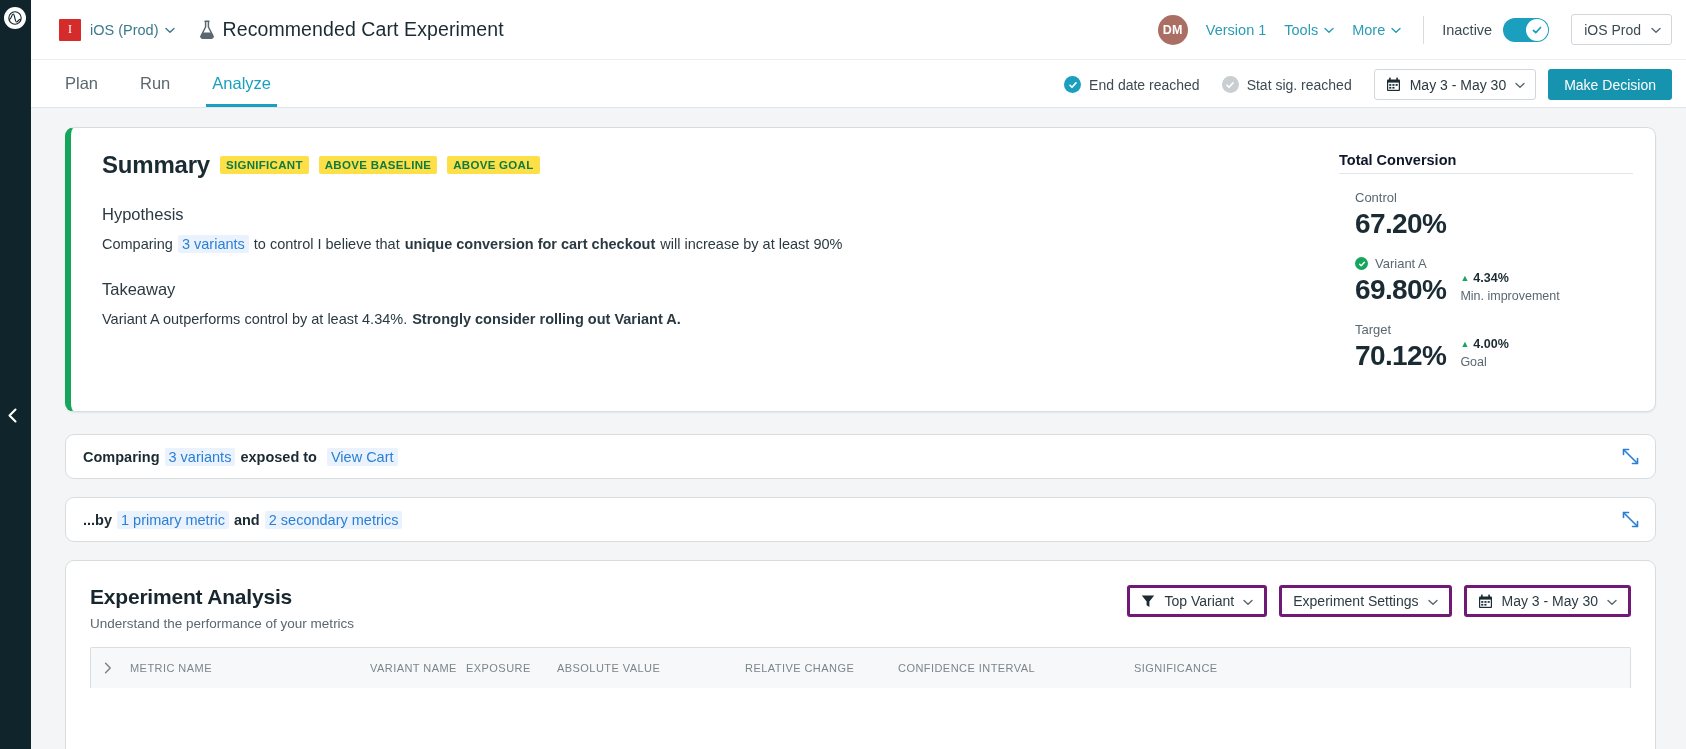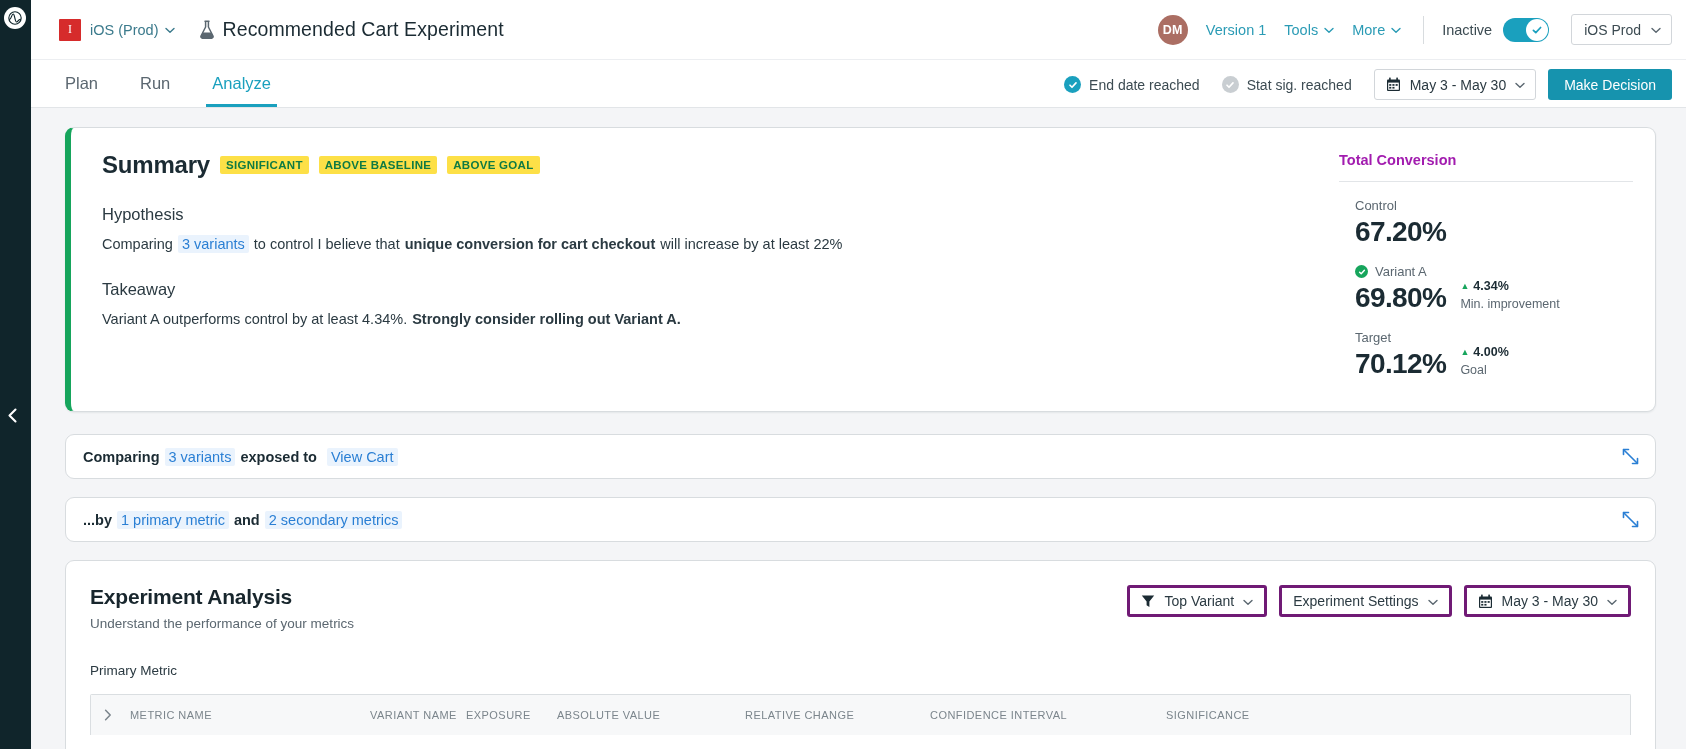--- a/index.html
+++ b/index.html
@@ -160,21 +160,21 @@
   .sec-h { font-size: 16.5px; color: #2b3a42; margin-top: 26px; }
   .sec-p { font-size: 14.5px; color: #2b3a42; margin-top: 10px; line-height: 20px; }
   .inline-link {
     color: #2a7fd4; background: #eaf3fd; padding: 1px 4px; border-radius: 2px; cursor: pointer;
   }
   .b { font-weight: 700; }
 
   .summary-right {
     width: 330px; flex: 0 0 330px; padding: 24px 22px 20px 14px;
   }
-  .tc-title { font-size: 14.5px; font-weight: 700; color: #a21caf; padding-bottom: 13px; border-bottom: 1px solid #e2e5e8; }
+  .tc-title { font-size: 14.5px; font-weight: 700; color: #0f172a; padding-bottom: 5px; border-bottom: 1px solid #e2e5e8; }
   .metric-block { padding-left: 16px; }
   .m-label { font-size: 13px; color: #5b6770; margin-top: 16px; display: flex; align-items: center; gap: 7px; }
   .m-check { width: 13px; height: 13px; border-radius: 50%; background: #16a55c; color: #fff; font-size: 8px; display:flex;align-items:center;justify-content:center; line-height:1; }
   .m-row { display: flex; align-items: flex-start; gap: 14px; }
   .m-value { font-size: 28px; font-weight: 700; color: #1b2b33; letter-spacing: -.6px; margin-top: 3px; }
   .m-delta { display: flex; flex-direction: column; }
   .m-delta-top { font-size: 12.5px; font-weight: 700; color: #1b2b33; display: flex; align-items: center; gap: 4px; }
   .tri { color: #16a55c; font-size: 9px; line-height: 1; }
   .m-delta-sub { font-size: 12.5px; color: #5b6770; margin-top: 4px; }
 
@@ -353,21 +353,21 @@
         <div class="summary-left">
           <div class="sum-head">
             <div class="sum-title">Summary</div>
             <span class="badge">SIGNIFICANT</span>
             <span class="badge">ABOVE BASELINE</span>
             <span class="badge">ABOVE GOAL</span>
           </div>
 
           <div class="sec-h">Hypothesis</div>
           <div class="sec-p">
-            <span>Comparing</span><span class="gap"></span><span class="inline-link">3 variants</span><span class="gap"></span><span>to control I believe that</span><span class="gap"></span><span class="b">unique conversion for cart checkout</span><span class="gap"></span><span>will increase by at least 22%</span>
+            <span>Comparing</span><span class="gap"></span><span class="inline-link">3 variants</span><span class="gap"></span><span>to control I believe that</span><span class="gap"></span><span class="b">unique conversion for cart checkout</span><span class="gap"></span><span>will increase by at least 90%</span>
           </div>
 
           <div class="sec-h">Takeaway</div>
           <div class="sec-p">
             <span>Variant A outperforms control by at least 4.34%.</span><span class="gap"></span><span class="b">Strongly consider rolling out Variant A.</span>
           </div>
         </div>
 
         <div class="summary-right">
           <div class="tc-title">Total Conversion</div>
@@ -500,34 +500,33 @@
               <span>May 3 - May 30</span>
               <span class="caret">
                 <svg width="10" height="7" viewBox="0 0 10 7">
                     <path d="M1 1.4 L5 5.2 L9 1.4" fill="none" stroke="#5b6770" stroke-width="1.4" stroke-linecap="round" stroke-linejoin="round"></path>
                   </svg>
               </span>
             </div>
           </div>
         </div>
 
-        <div class="pm-label">Primary Metric</div>
 
         <div class="tbl">
           <div class="thead">
             <span class="chev-cell">
               <svg width="8" height="12" viewBox="0 0 8 12">
                   <path d="M1.6 1.2 L6.2 6 L1.6 10.8" fill="none" stroke="#7b858c" stroke-width="1.5" stroke-linecap="round" stroke-linejoin="round"></path>
                 </svg>
             </span>
             <span class="th" style="width:240px">METRIC NAME</span>
             <span class="th" style="width:96px">VARIANT NAME</span>
             <span class="th" style="width:91px">EXPOSURE</span>
             <span class="th" style="width:188px">ABSOLUTE VALUE</span>
-            <span class="th" style="width:185px">RELATIVE CHANGE</span>
+            <span class="th" style="width:153px">RELATIVE CHANGE</span>
             <span class="th" style="width:236px">CONFIDENCE INTERVAL</span>
             <span class="th">SIGNIFICANCE</span>
           </div>
         </div>
       </div>
 
     </div>
   </div>
 </div>
 

